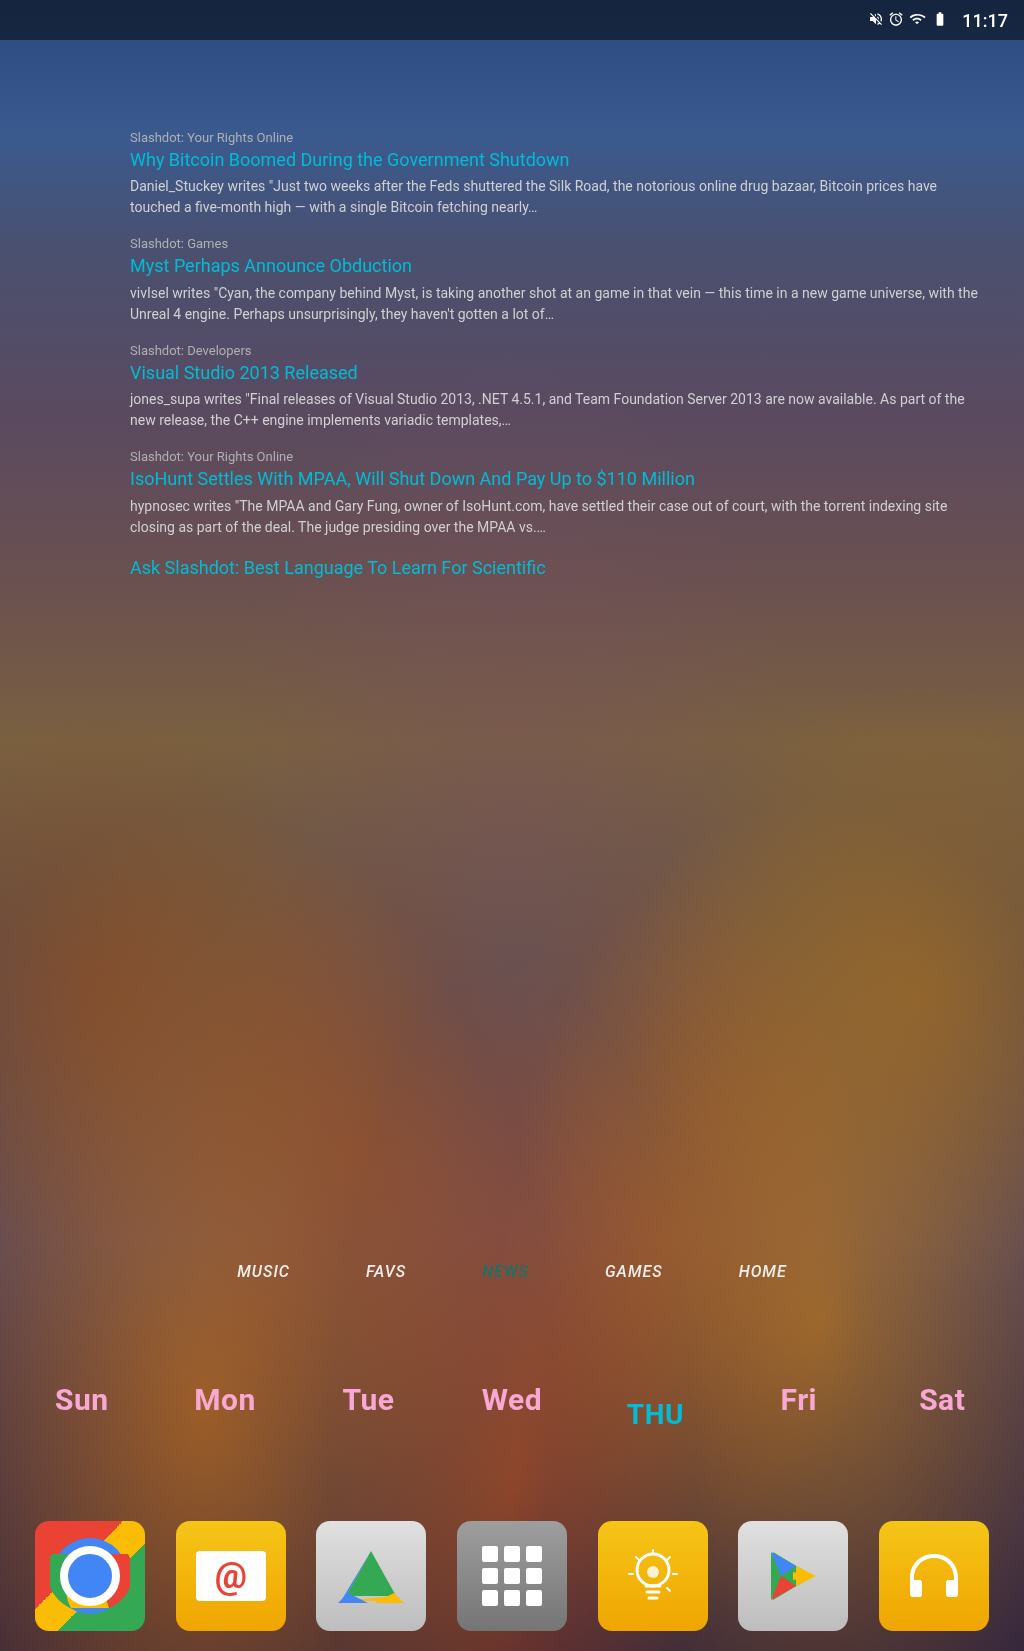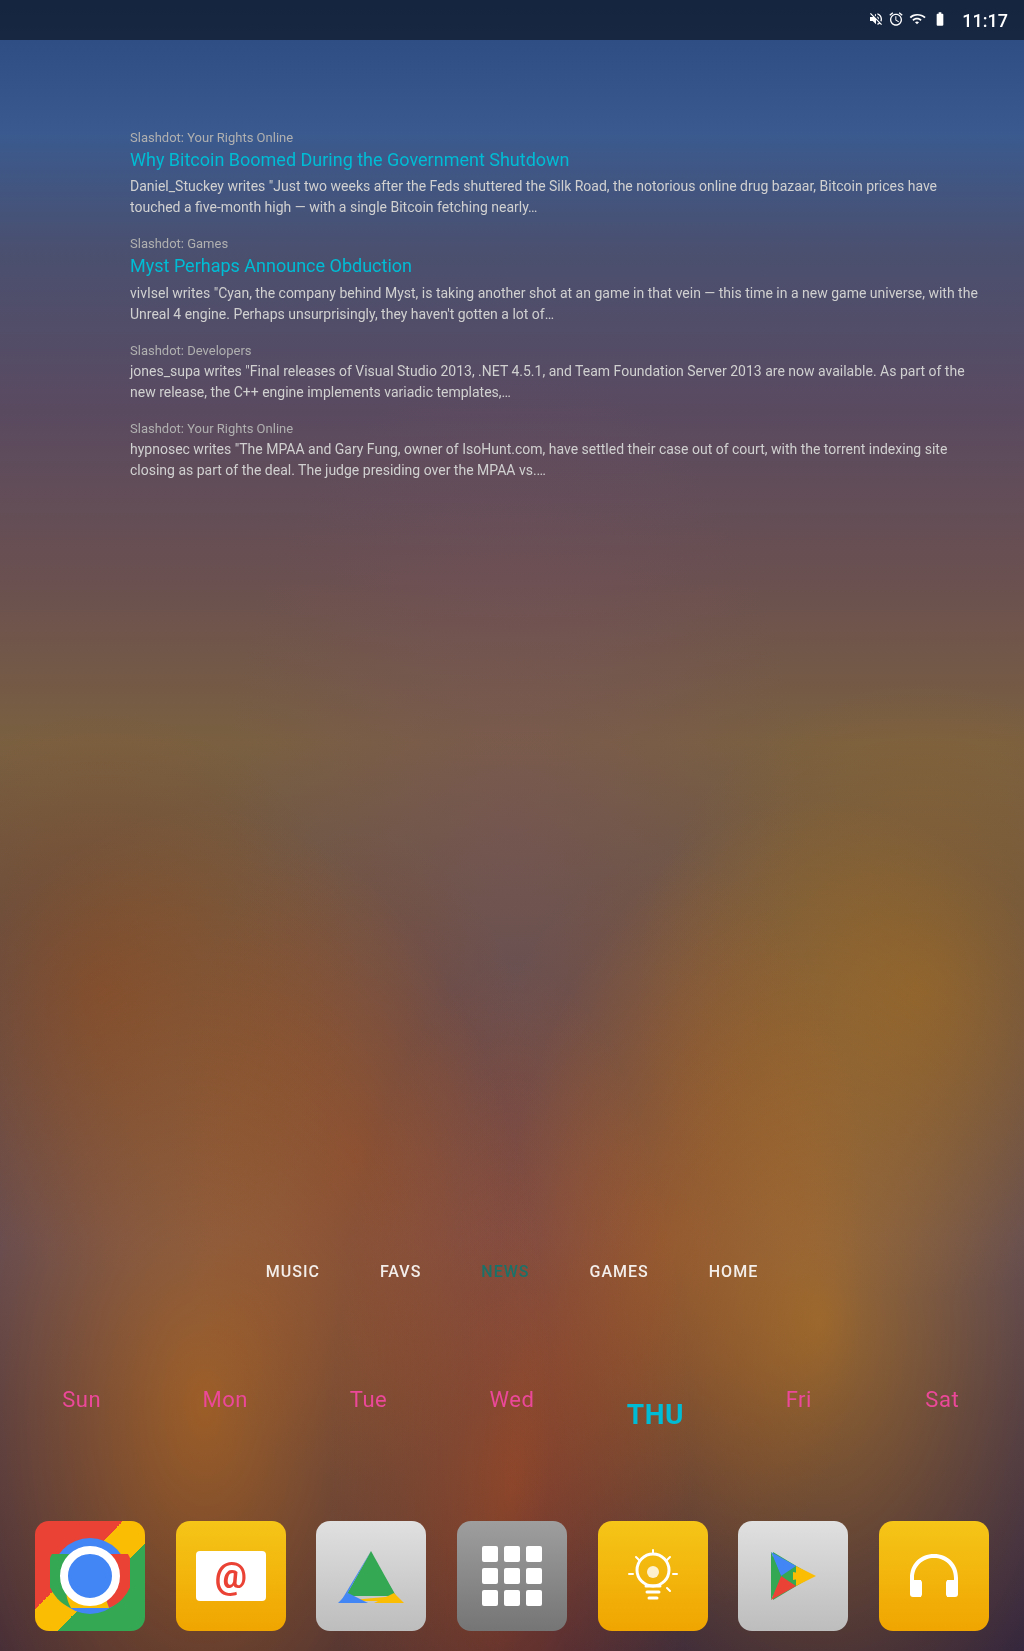--- a/index.html
+++ b/index.html
@@ -95,22 +95,23 @@
     }
 
     
     .nav-tabs {
       position: absolute;
       bottom: 370px;
       left: 0; right: 0;
       display: flex;
       justify-content: center;
       align-items: center;
-      gap: 60px;
+      gap: 76px;
       z-index: 10;
+      font-style: italic;
     }
 
     .nav-tab {
       color: white;
       font-size: 16px;
       font-weight: 500;
       letter-spacing: 1px;
       text-transform: uppercase;
       opacity: 0.9;
     }
@@ -125,23 +126,23 @@
       bottom: 220px;
       left: 0; right: 0;
       display: flex;
       justify-content: space-around;
       align-items: center;
       padding: 0 10px;
       z-index: 10;
     }
 
     .day-item {
-      color: #ec4899;
-      font-size: 22px;
-      font-weight: 400;
+      color: #f9a8d4;
+      font-size: 30px;
+      font-weight: 700;
       letter-spacing: 0.5px;
       text-align: center;
       width: 120px;
     }
 
     .day-item.active {
       color: #00bcd4;
       font-weight: 700;
       font-size: 28px;
       margin-top: 31px;
@@ -287,29 +288,32 @@
   </div>
 
   <div class="news-item">
     <div class="news-source">Slashdot: Games</div>
     <div class="news-title">Myst Perhaps Announce Obduction</div>
     <div class="news-body">vivIsel writes "Cyan, the company behind Myst, is taking another shot at an game in that vein — this time in a new game universe, with the Unreal 4 engine. Perhaps unsurprisingly, they haven't gotten a lot of…</div>
   </div>
 
   <div class="news-item">
     <div class="news-source">Slashdot: Developers</div>
+    <div class="news-title">Visual Studio 2013 Released</div>
     <div class="news-body">jones_supa writes "Final releases of Visual Studio 2013, .NET 4.5.1, and Team Foundation Server 2013 are now available. As part of the new release, the C++ engine implements variadic templates,…</div>
   </div>
 
   <div class="news-item">
     <div class="news-source">Slashdot: Your Rights Online</div>
+    <div class="news-title">IsoHunt Settles With MPAA, Will Shut Down And Pay Up to $110 Million</div>
     <div class="news-body">hypnosec writes "The MPAA and Gary Fung, owner of IsoHunt.com, have settled their case out of court, with the torrent indexing site closing as part of the deal. The judge presiding over the MPAA vs.…</div>
   </div>
 
   <div class="news-item">
+    <div class="news-title">Ask Slashdot: Best Language To Learn For Scientific</div>
   </div>
 </div>
 
 <div class="nav-tabs">
   <div class="nav-tab">MUSIC</div>
   <div class="nav-tab">FAVS</div>
   <div class="nav-tab active">NEWS</div>
   <div class="nav-tab">GAMES</div>
   <div class="nav-tab">HOME</div>
 </div>

